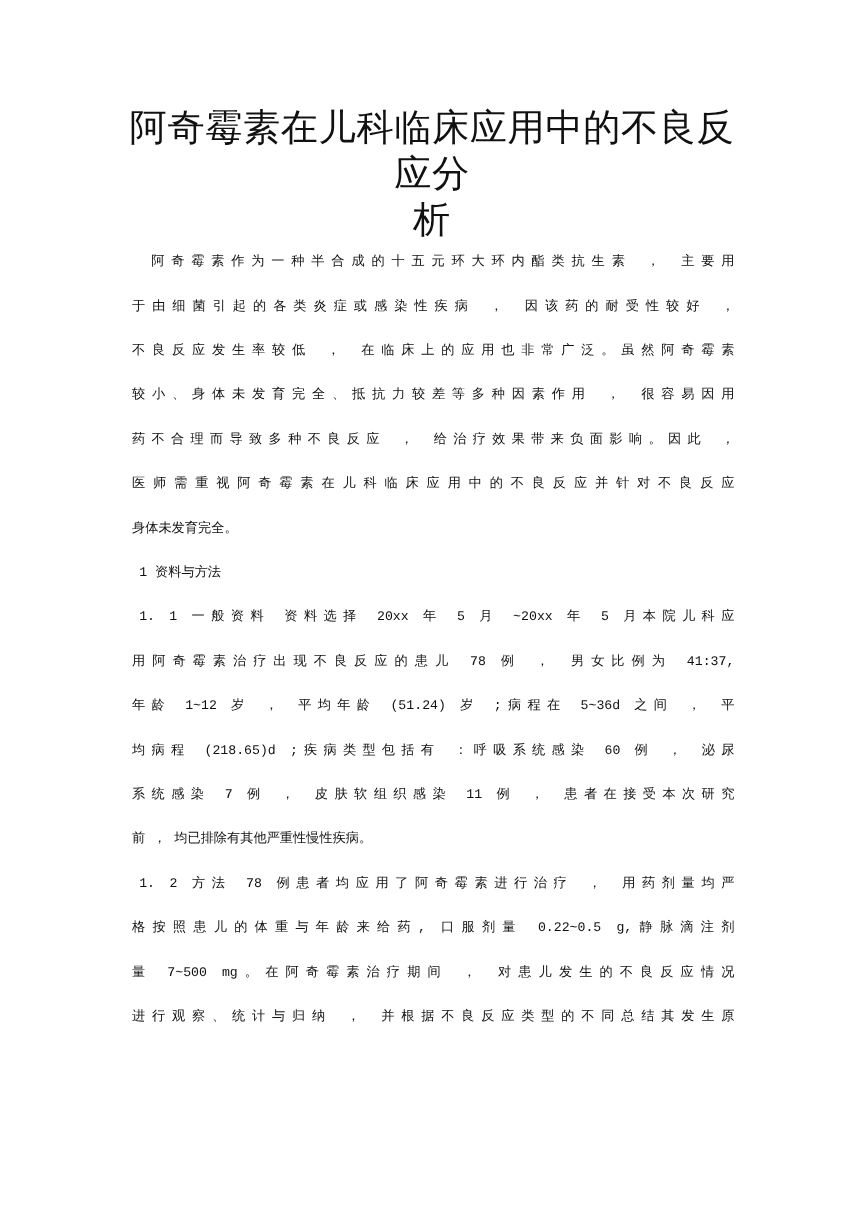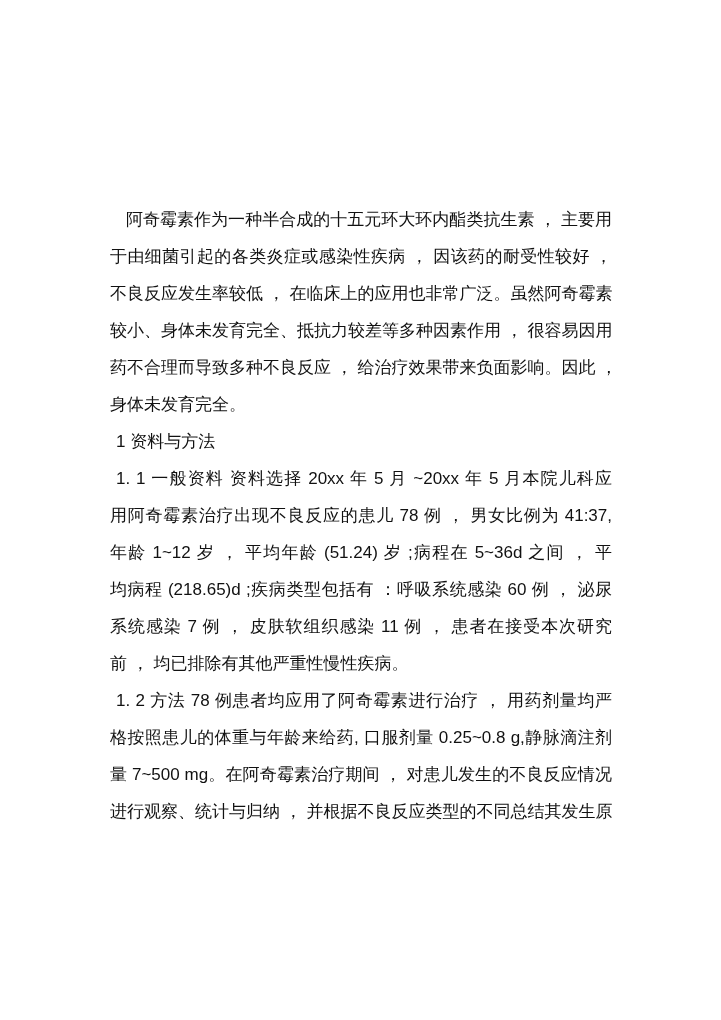--- a/index.html
+++ b/index.html
@@ -42,70 +42,75 @@
     .body {
       position: absolute;
       left: 110px;
       top: 201px;
       width: 502px;
     }
     .line {
       display: block;
       height: 37px;
       line-height: 37px;
-      font-size: 17px;
+      font-size: 11px;
       white-space: nowrap;
       text-align: justify;
       text-align-last: justify;
-      font-family: Liberation Sans, sans-serif;
+      font-family: Liberation Mono, monospace;
     }
     .line.last {
       text-align-last: left;
     }
     .line.indent {
       padding-left: 16px;
     }
     .line.small-indent {
       padding-left: 6px;
     }
     .para {
       display: block;
     }
   </style>
 </head>
 <body>
 
 <div class="page">
 
+  <h1 class="title">
+    <span class="t-line">阿奇霉素在儿科临床应用中的不良反应分</span>
+    <span class="t-line">析</span>
+  </h1>
 
   <div class="body">
 
     <div class="para">
       <span class="line indent">阿奇霉素作为一种半合成的十五元环大环内酯类抗生素 ， 主要用</span>
       <span class="line">于由细菌引起的各类炎症或感染性疾病 ， 因该药的耐受性较好 ，</span>
       <span class="line">不良反应发生率较低 ， 在临床上的应用也非常广泛。虽然阿奇霉素</span>
       <span class="line">较小、身体未发育完全、抵抗力较差等多种因素作用 ， 很容易因用</span>
       <span class="line">药不合理而导致多种不良反应 ， 给治疗效果带来负面影响。因此 ，</span>
+      <span class="line">医师需重视阿奇霉素在儿科临床应用中的不良反应并针对不良反应</span>
       <span class="line last">身体未发育完全。</span>
     </div>
 
     <div class="para">
       <span class="line last small-indent">1 资料与方法</span>
     </div>
 
     <div class="para">
       <span class="line small-indent">1. 1 一般资料 资料选择 20xx 年 5 月 ~20xx 年 5 月本院儿科应</span>
       <span class="line">用阿奇霉素治疗出现不良反应的患儿 78 例 ， 男女比例为 41:37,</span>
       <span class="line">年龄 1~12 岁 ， 平均年龄 (51.24) 岁 ;病程在 5~36d 之间 ， 平</span>
       <span class="line">均病程 (218.65)d ;疾病类型包括有 ：呼吸系统感染 60 例 ， 泌尿</span>
       <span class="line">系统感染 7 例 ， 皮肤软组织感染 11 例 ， 患者在接受本次研究</span>
       <span class="line last">前 ， 均已排除有其他严重性慢性疾病。</span>
     </div>
 
     <div class="para">
       <span class="line small-indent">1. 2 方法 78 例患者均应用了阿奇霉素进行治疗 ， 用药剂量均严</span>
-      <span class="line">格按照患儿的体重与年龄来给药, 口服剂量 0.25~0.8 g,静脉滴注剂</span>
+      <span class="line">格按照患儿的体重与年龄来给药, 口服剂量 0.22~0.5 g,静脉滴注剂</span>
       <span class="line">量 7~500 mg。在阿奇霉素治疗期间 ， 对患儿发生的不良反应情况</span>
       <span class="line">进行观察、统计与归纳 ， 并根据不良反应类型的不同总结其发生原</span>
     </div>
 
   </div>
 </div>
 
 </body></html>

